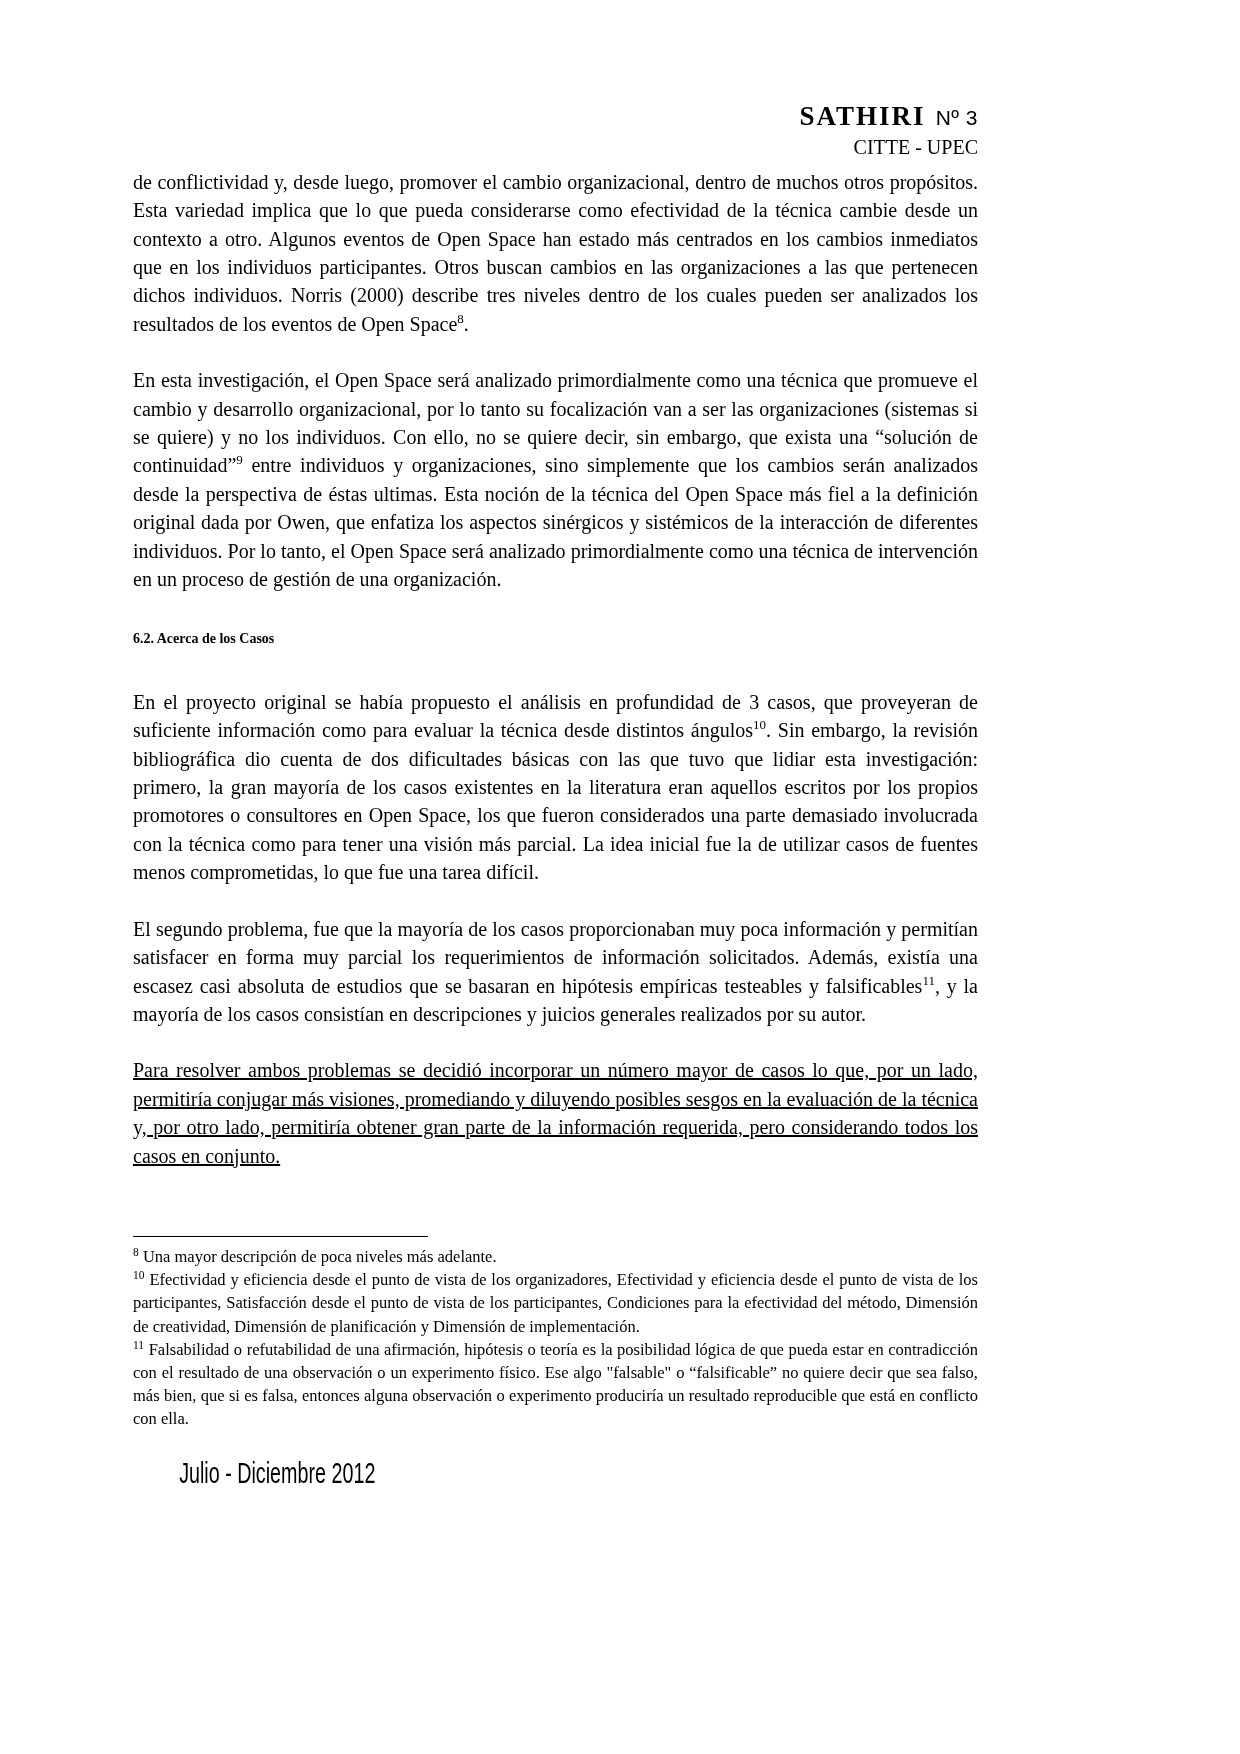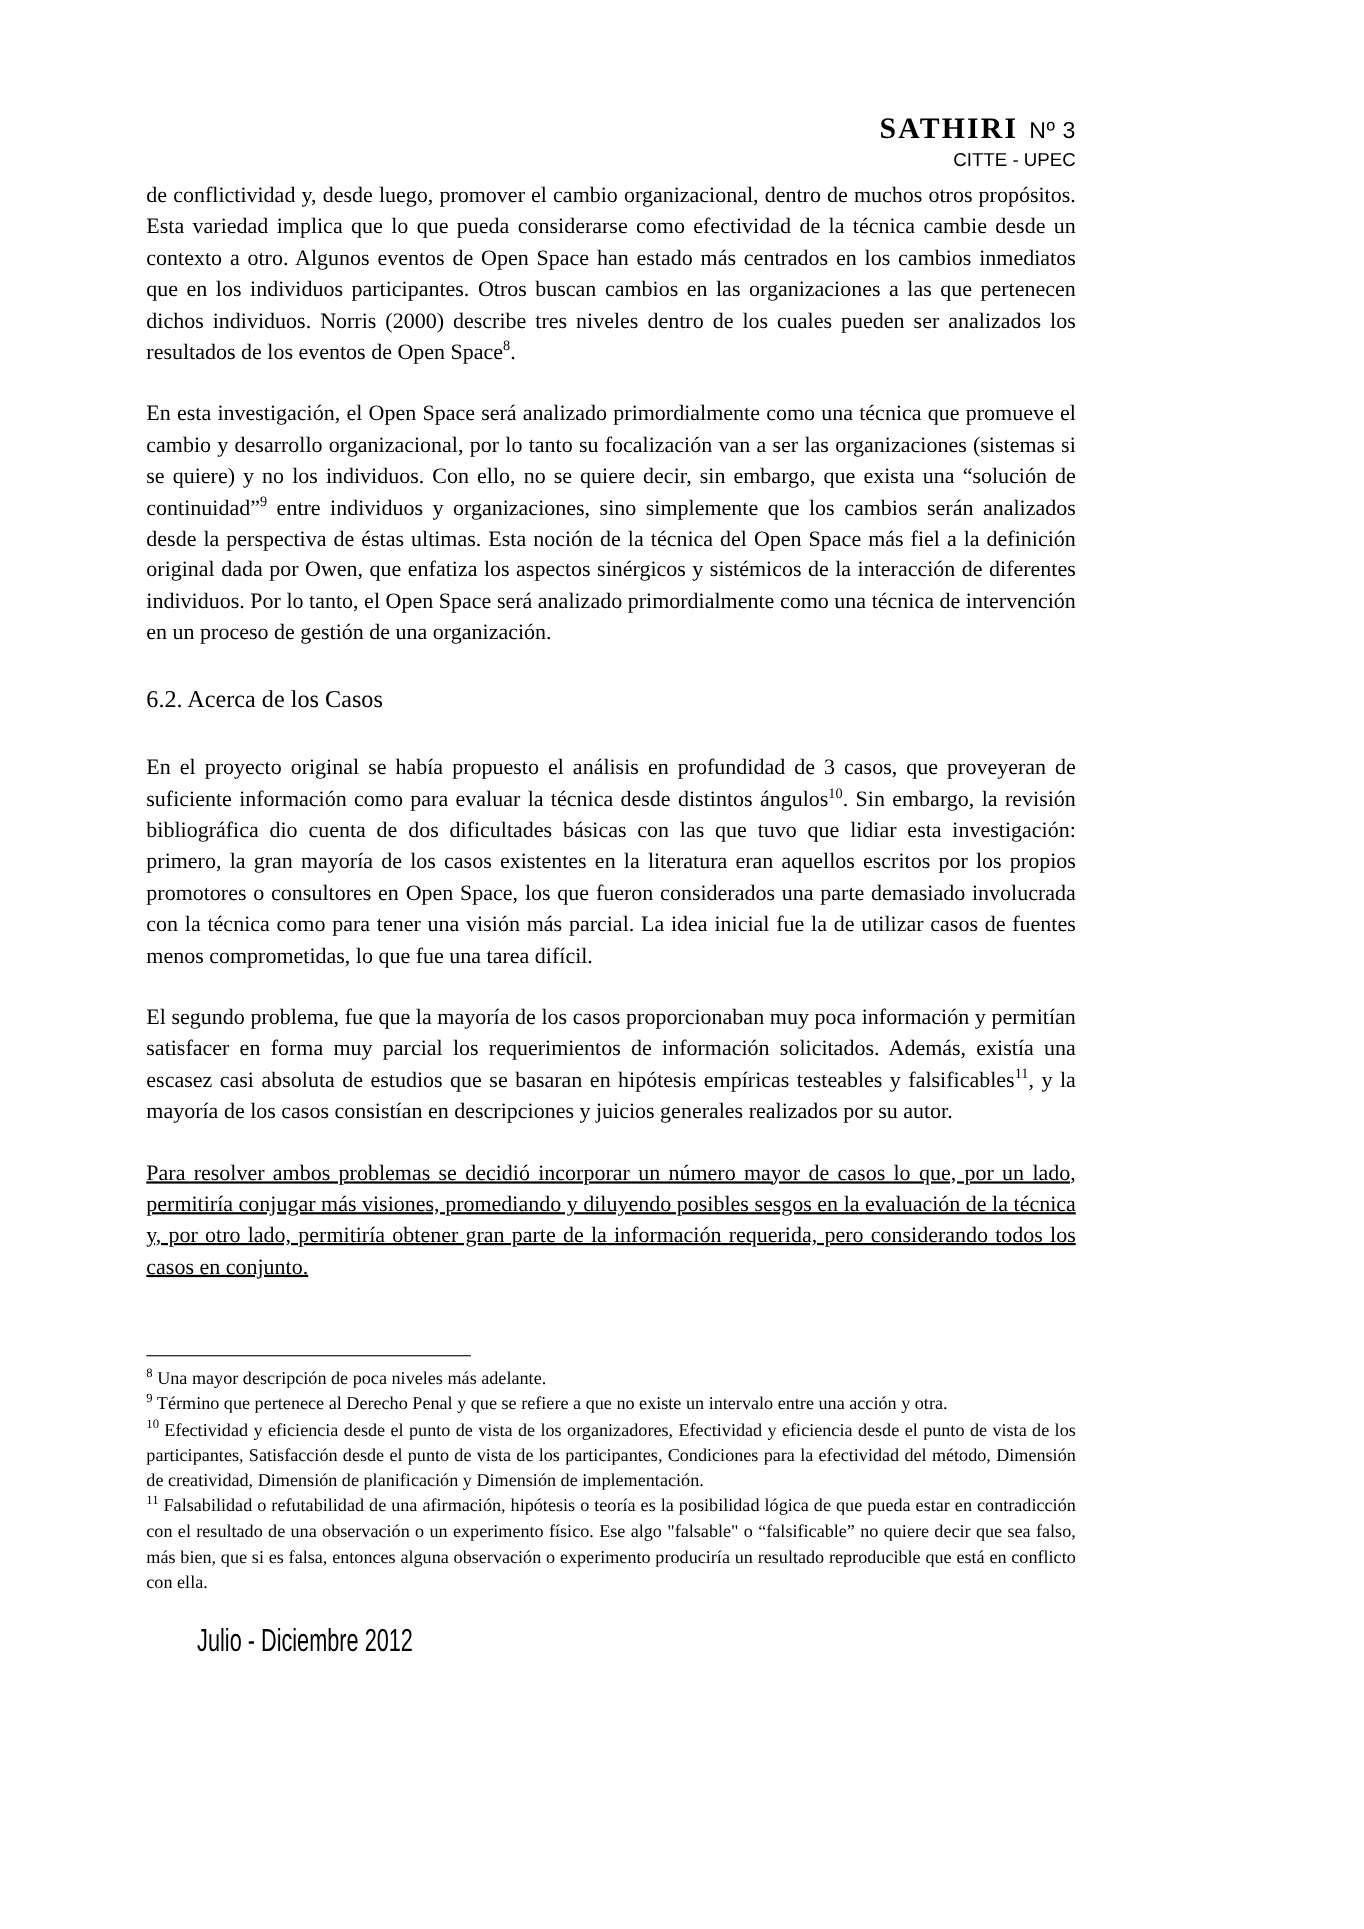--- a/index.html
+++ b/index.html
@@ -31,40 +31,40 @@
     letter-spacing: 2px;
   }
   .issue-number {
     font-family: "Liberation Sans", sans-serif;
     font-size: 21px;
     font-weight: normal;
     margin-left: 10px;
     letter-spacing: 0.5px;
   }
   .institution {
-    font-family: Liberation Sans, sans-serif;
-    font-size: 17px;
+    font-family: Liberation Serif, serif;
+    font-size: 20px;
     margin-top: 1px;
   }
   
   .bodytext {
     font-size: 20px;
     line-height: 28.4px;
     text-align: justify;
   }
   .bodytext p { margin-bottom: 28px; }
   .bodytext p:last-child { margin-bottom: 0; text-decoration: underline; }
   sup.fn-ref {
     font-size: 13px;
     line-height: 0;
     vertical-align: super;
   }
   .section-heading {
-    font-size: 22px;
-    font-weight: normal;
+    font-size: 14px;
+    font-weight: bold;
     margin: 32px 0 34px 0;
     text-align: left;
   }
   
   .footnotes {
     margin-top: 66px;
     font-size: 16.5px;
     line-height: 23.2px;
     text-align: justify;
   }
@@ -125,21 +125,20 @@
 
     <p><span>Para resolver ambos problemas se decidió incorporar un número mayor de casos lo que, por un lado, permitiría conjugar más visiones, promediando y diluyendo posibles sesgos en la evaluación de la técnica y, por otro lado, permitiría obtener gran parte de la información requerida, pero considerando todos los casos en conjunto.</span></p>
 
   </div>
 
   <div class="footnotes">
     <hr class="footnote-rule">
 
     <div class="footnote"><sup>8</sup> <span>Una mayor descripción de poca niveles más adelante.</span></div>
 
-    <div class="footnote"><sup>9</sup> <span>Término que pertenece al Derecho Penal  y que se refiere a que no existe un intervalo entre una acción y otra.</span></div>
 
     <div class="footnote"><sup>10</sup> <span>Efectividad y eficiencia desde el punto de vista de los organizadores, Efectividad  y eficiencia desde el punto de vista de los participantes, Satisfacción desde el punto de vista de los participantes, Condiciones para la efectividad del método, Dimensión de creatividad, Dimensión de planificación y Dimensión de implementación.</span></div>
 
     <div class="footnote"><sup>11</sup> <span>Falsabilidad o refutabilidad de una afirmación, hipótesis o teoría es la posibilidad lógica de que pueda estar en contradicción con el resultado  de una  observación  o un  experimento  físico. Ese  algo  "falsable"  o “falsificable” no  quiere  decir  que sea  falso, más  bien,  que si  es  falsa,  entonces alguna  observación o experimento produciría un resultado reproducible que está en conflicto con ella.</span></div>
 
   </div>
 
   <div class="footer">
     <span class="footer-date">Julio - Diciembre 2012</span>
   </div>

